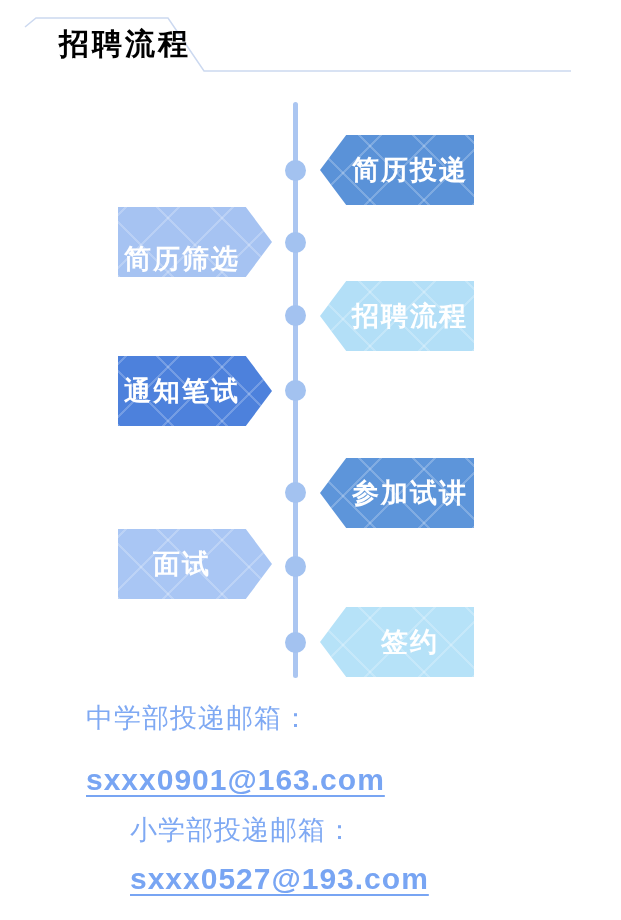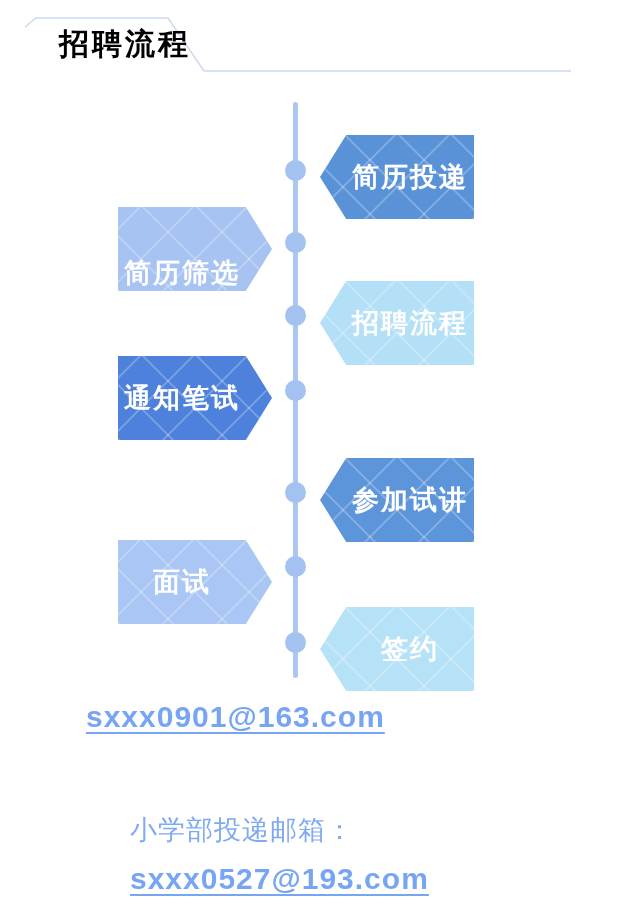--- a/index.html
+++ b/index.html
@@ -35,21 +35,21 @@
     width: 21px; height: 21px;
     border-radius: 50%;
   }
   .d1 { top: 160px; } .d2 { top: 232px; } .d3 { top: 305px; }
   .d4 { top: 380px; } .d5 { top: 482px; } .d6 { top: 556px; }
   .d7 { top: 632px; }
 
   
   .step {
     position: absolute;
-    width: 154px; height: 84px;
+    width: 154px; height: 70px;
     display: flex; align-items: center; justify-content: center;
     background-image:
       repeating-linear-gradient(45deg,  rgba(255,255,255,.22) 0 2px, transparent 2px 38px),
       repeating-linear-gradient(-45deg, rgba(255,255,255,.22) 0 2px, transparent 2px 38px);
   }
   .step .step-label {
     color: #ffffff; font-weight: 700;
     font-size: 27px; letter-spacing: 2px;
     white-space: nowrap;
   }
@@ -57,21 +57,21 @@
     left: 320px;
     clip-path: polygon(0 50%, 17% 0, 100% 0, 100% 100%, 17% 100%);
     padding-left: 26px;
   }
   .step.left {
     left: 118px;
     clip-path: polygon(0 0, 83% 0, 100% 50%, 83% 100%, 0 100%);
     padding-right: 26px;
   }
   .s1 { top: 135px; } .s2 { top: 207px; } .s3 { top: 281px; }
-  .s4 { top: 356px; } .s5 { top: 458px; } .s6 { top: 540px; }
+  .s4 { top: 356px; } .s5 { top: 458px; } .s6 { top: 529px; }
   .s7 { top: 607px; }
 
   
   .contact { position: absolute; left: 86px; }
   .c1 { top: 700px; }
   .c2 { top: 812px; margin-left: 44px; }
   .contact-label {
     font-size: 27px; letter-spacing: 1px;
     margin-bottom: 14px;
   }
@@ -120,19 +120,20 @@
   <span class="step-label">参加试讲</span>
 </div>
 <div class="step left s6" style="background-color: rgb(169, 198, 244);">
   <span class="step-label">面试</span>
 </div>
 <div class="step right s7" style="background-color: rgb(182, 226, 248); font-family: Liberation Mono, monospace;">
   <span class="step-label">签约</span>
 </div>
 
 <div class="contact c1">
-  <a class="contact-email" style="color: rgb(120, 165, 243);">sxxx0901@163.com</a>
+  <div class="contact-label" style="color: rgb(127, 169, 243);">中学部投递邮箱：</div>
+  <a class="contact-email" style="color: rgb(120, 165, 243); margin-top: 13px;">sxxx0901@163.com</a>
 </div>
 
 <div class="contact c2">
   <div class="contact-label" style="color: rgb(127, 169, 243);">小学部投递邮箱：</div>
   <a class="contact-email" style="color: rgb(120, 165, 243);">sxxx0527@193.com</a>
 </div>
 
 </body></html>

